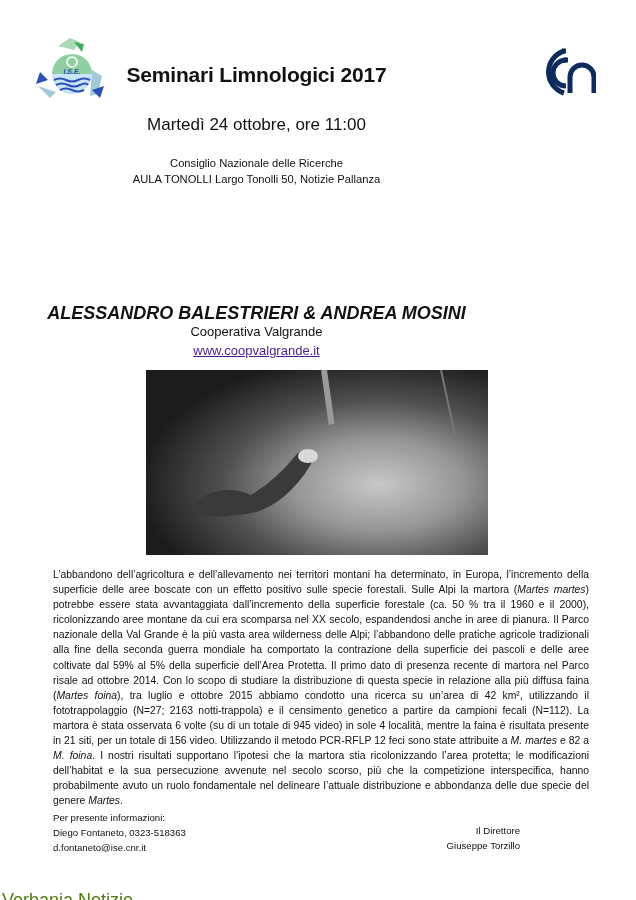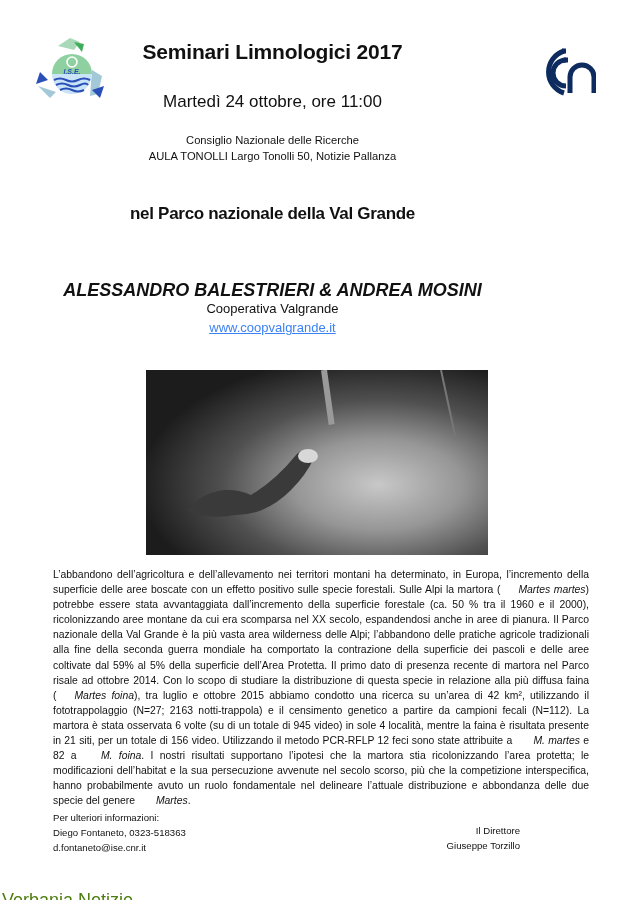--- a/index.html
+++ b/index.html
@@ -1,37 +1,37 @@
 <!DOCTYPE html>
 <html><head>
   <meta charset="utf-8">
   <style>
     html, body { margin: 0; padding: 0; background: #ffffff; }
     body {
       width: 636px; height: 900px; position: relative; overflow: hidden;
       font-family: "Liberation Sans", sans-serif; color: #111;
     }
     .abs { position: absolute; }
-    .center { left: 16px; width: 513px; text-align: center; }
+    .center { left: 0; width: 513px; text-align: center; margin-top: 23px; }
     .title { top: 40px; font-size: 21px; font-weight: bold; letter-spacing: -0.2px; }
     .date { top: 92px; font-size: 17px; }
     .org { top: 133px; font-size: 11.2px; line-height: 15.5px; }
     .talk { top: 201px; font-size: 17px; font-weight: bold; line-height: 25px; letter-spacing: -0.3px; }
     .authors { top: 280px; font-size: 18px; font-weight: bold; font-style: italic; }
     .affil { top: 299px; font-size: 13px; line-height: 19px; }
-    .affil a { color: #3b82f6; text-decoration: underline; display: block; }
+    .affil a { color: #4c1d95; text-decoration: underline; display: block; }
     .photo {
       top: 370px; left: 146px; width: 342px; height: 185px; overflow: hidden;
       background: radial-gradient(ellipse at 70% 60%, #b9b9b9 0%, #8a8a8a 30%, #555 55%, #2a2a2a 80%, #1a1a1a 100%);
     }
     .abstract {
       top: 567px; left: 53px; width: 536px; font-size: 10.4px; line-height: 15.1px;
       text-align: justify;
     }
-    .abstract i { font-style: italic; padding-left: 18px; }
+    .abstract i { font-style: italic; }
     .footer-left { top: 810px; left: 53px; font-size: 9.6px; line-height: 15px; }
     .footer-right { top: 823px; left: 400px; width: 120px; font-size: 9.6px; line-height: 15px; text-align: right; }
     .watermark { top: 890px; left: 2px; font-size: 18px; color: #4d7c0f; font-weight: 300; }
   </style>
 </head>
 <body>
 
 <div class="abs" style="top:34px;left:30px;width:80px;height:70px;">
   <svg width="80" height="70" viewBox="0 0 80 70">
     <path d="M28 12 L40 4 L50 8 L44 16 Z" fill="#a9d9b8"></path>
@@ -63,21 +63,20 @@
 </div>
 
 <div class="abs center title">Seminari Limnologici 2017</div>
 <div class="abs center date">Martedì 24 ottobre, ore 11:00</div>
 <div class="abs center org">
   <div>Consiglio Nazionale delle Ricerche</div>
   <div>AULA TONOLLI Largo Tonolli 50, Notizie Pallanza</div>
 </div>
 
 <div class="abs center talk">
-  <div>nel Parco nazionale della Val Grande</div>
 </div>
 
 <div class="abs center authors">ALESSANDRO BALESTRIERI &amp; ANDREA MOSINI</div>
 <div class="abs center affil">
   <div>Cooperativa Valgrande</div>
   <a>www.coopvalgrande.it</a>
 </div>
 
 <div class="abs photo">
   <svg width="342" height="185" viewBox="0 0 342 185">
@@ -95,21 +94,21 @@
     <path d="M40 140 Q70 110 105 125 Q130 110 150 85 Q158 75 168 88 Q160 105 145 120 Q120 145 90 145 Q60 150 40 140 Z" fill="#3a3a3a"></path>
     <ellipse cx="162" cy="86" rx="10" ry="7" fill="#d8d8d8"></ellipse>
   </svg>
 </div>
 
 <div class="abs abstract">
   <span>L’abbandono dell’agricoltura e dell’allevamento nei territori montani ha determinato, in Europa, l’incremento della superficie delle aree boscate con un effetto positivo sulle specie forestali. Sulle Alpi la martora (</span><i>Martes martes</i><span>) potrebbe essere stata avvantaggiata dall’incremento della superficie forestale (ca. 50 % tra il 1960 e il 2000), ricolonizzando aree montane da cui era scomparsa nel XX secolo, espandendosi anche in aree di pianura. Il Parco nazionale della Val Grande è la più vasta area wilderness delle Alpi; l’abbandono delle pratiche agricole tradizionali alla fine della seconda guerra mondiale ha comportato la contrazione della superficie dei pascoli e delle aree coltivate dal 59% al 5% della superficie dell’Area Protetta. Il primo dato di presenza recente di martora nel Parco risale ad ottobre 2014. Con lo scopo di studiare la distribuzione di questa specie in relazione alla più diffusa faina (</span><i>Martes foina</i><span>), tra luglio e ottobre 2015 abbiamo condotto una ricerca su un’area di 42 km², utilizzando il fototrappolaggio (N=27; 2163 notti-trappola) e il censimento genetico a partire da campioni fecali (N=112). La martora è stata osservata 6 volte (su di un totale di 945 video) in sole 4 località, mentre la faina è risultata presente in 21 siti, per un totale di 156 video. Utilizzando il metodo PCR-RFLP 12 feci sono state attribuite a </span><i>M. martes</i><span> e 82 a </span><i>M. foina</i><span>. I nostri risultati supportano l’ipotesi che la martora stia ricolonizzando l’area protetta; le modificazioni dell’habitat e la sua persecuzione avvenute nel secolo scorso, più che la competizione interspecifica, hanno probabilmente avuto un ruolo fondamentale nel delineare l’attuale distribuzione e abbondanza delle due specie del genere </span><i>Martes</i><span>.</span>
 </div>
 
 <div class="abs footer-left">
-  <div>Per ulteriori informazioni:</div>
+  <div>Per presente informazioni:</div>
   <div>Diego Fontaneto, 0323-518363</div>
   <div>d.fontaneto@ise.cnr.it</div>
 </div>
 
 <div class="abs footer-right">
   <div>Il Direttore</div>
   <div>Giuseppe Torzillo</div>
 </div>
 
 <div class="abs watermark">Verbania Notizie</div>

